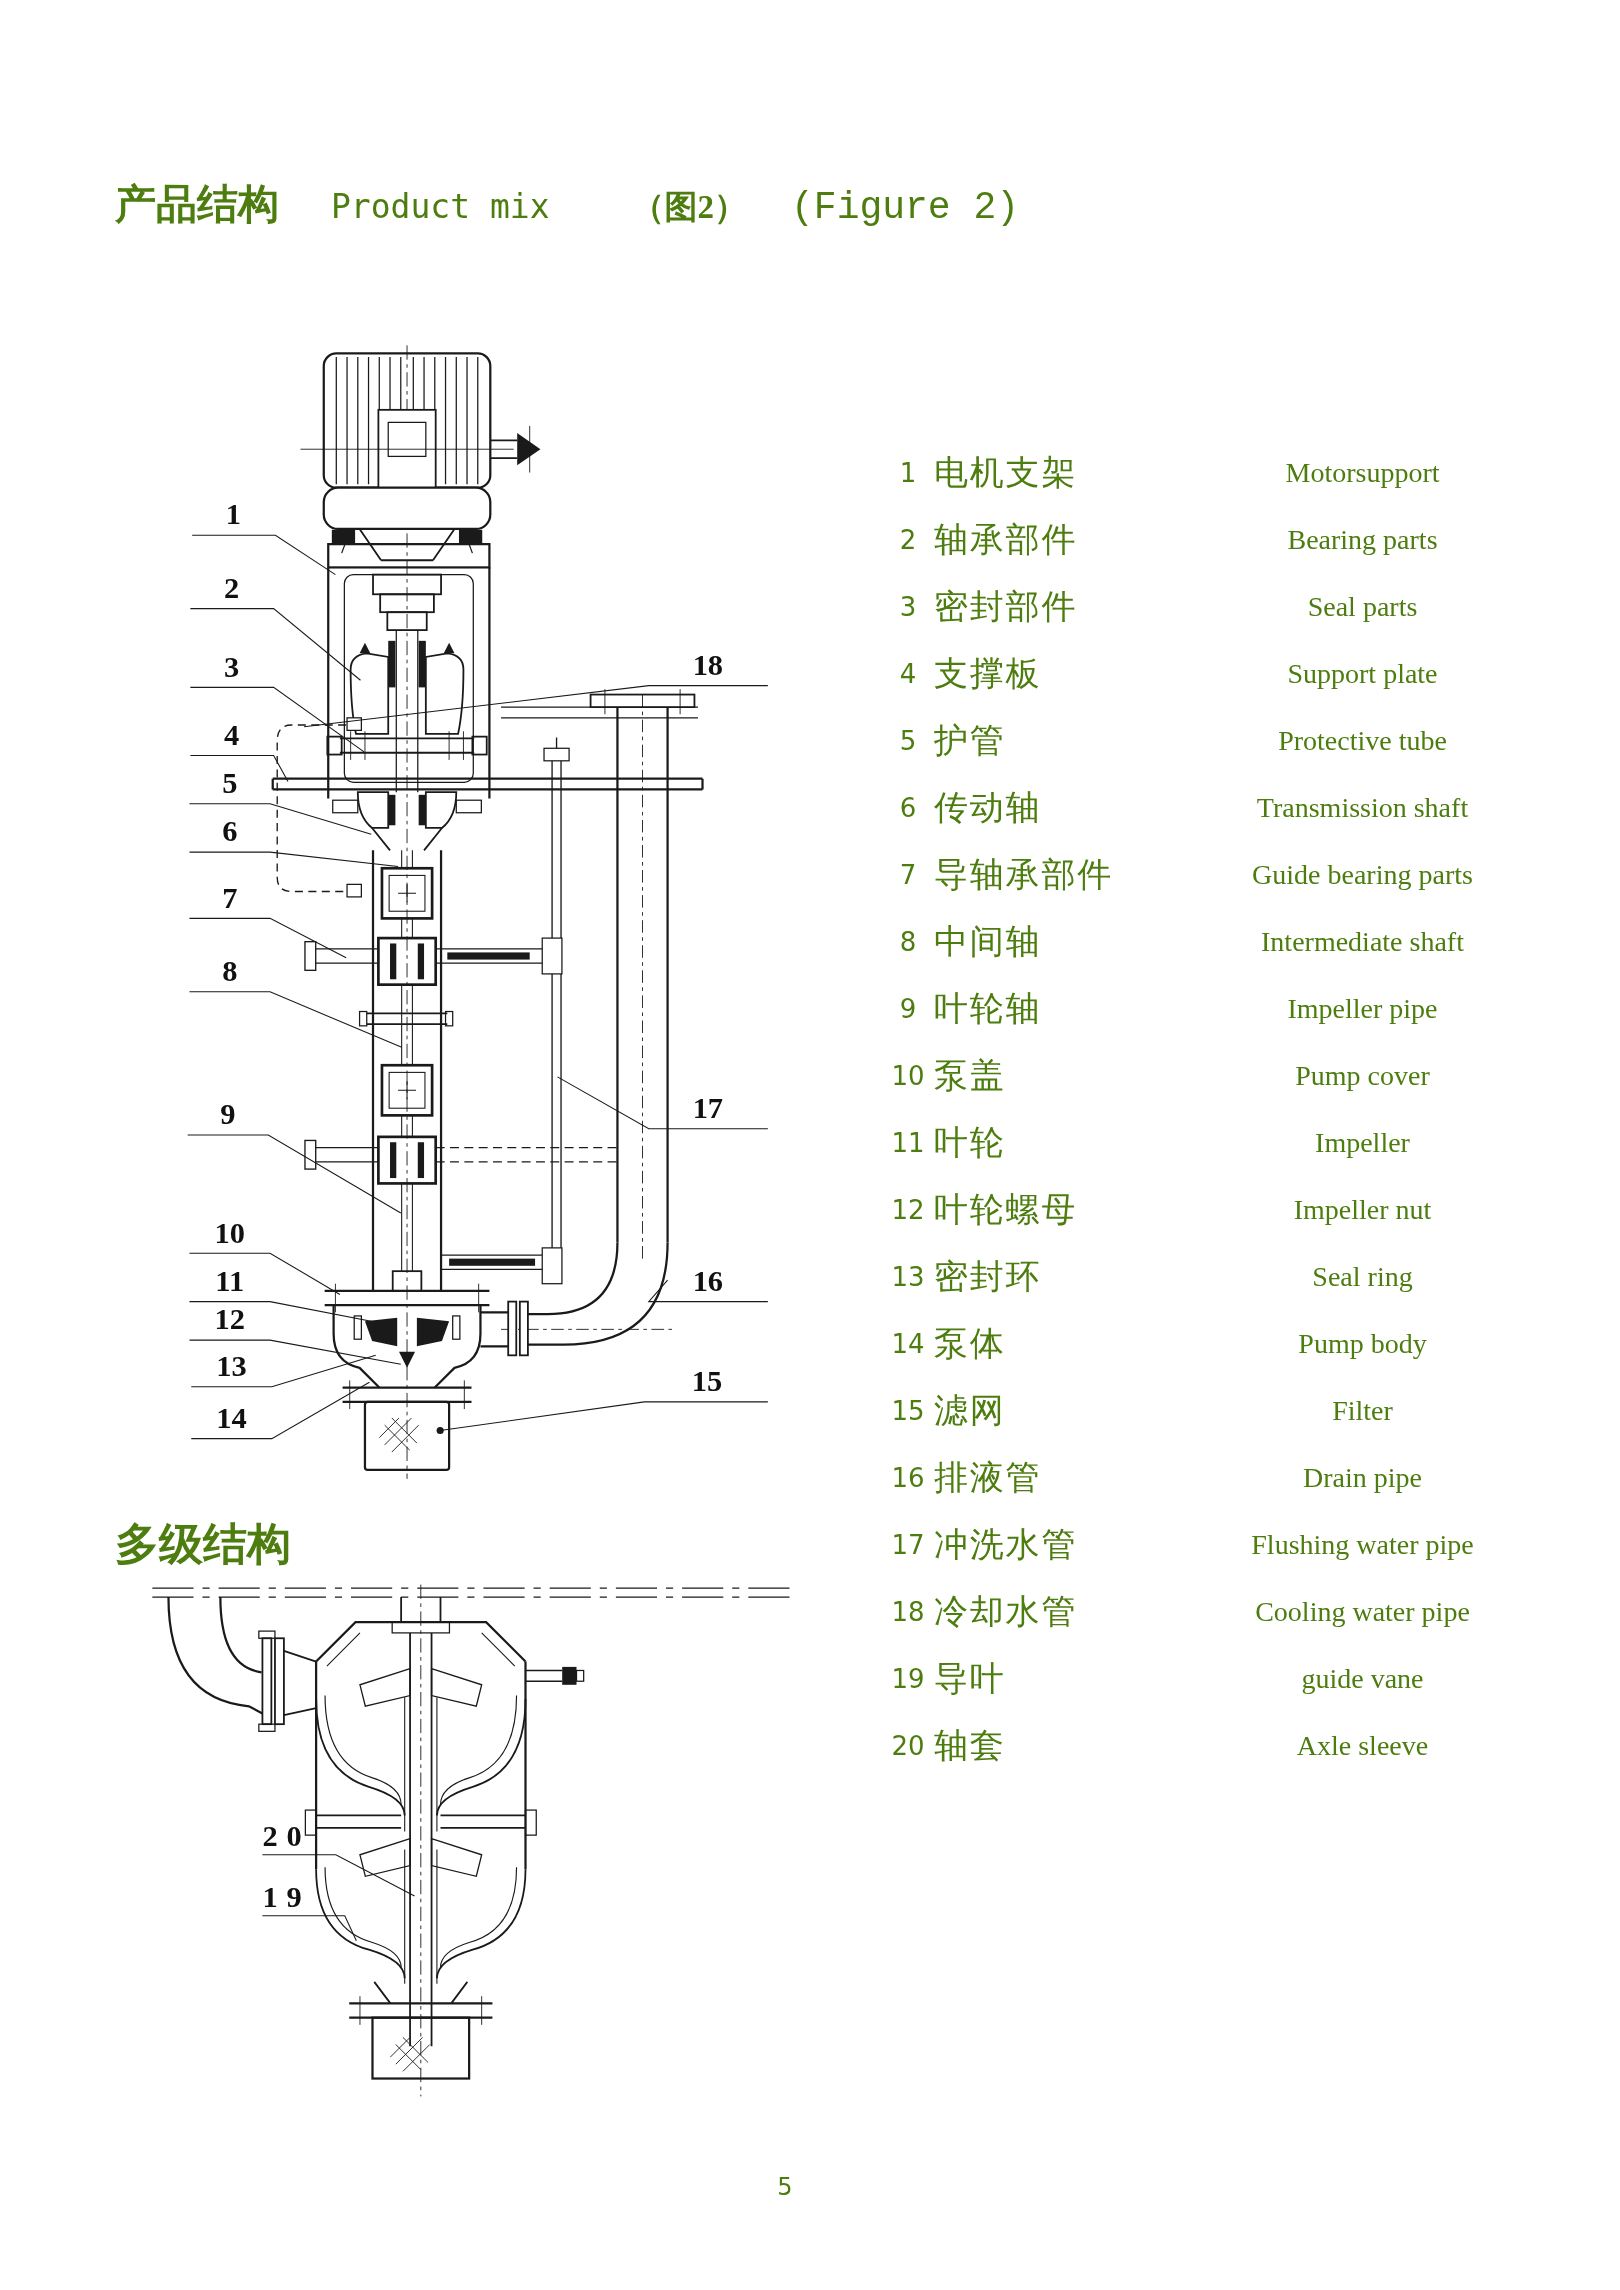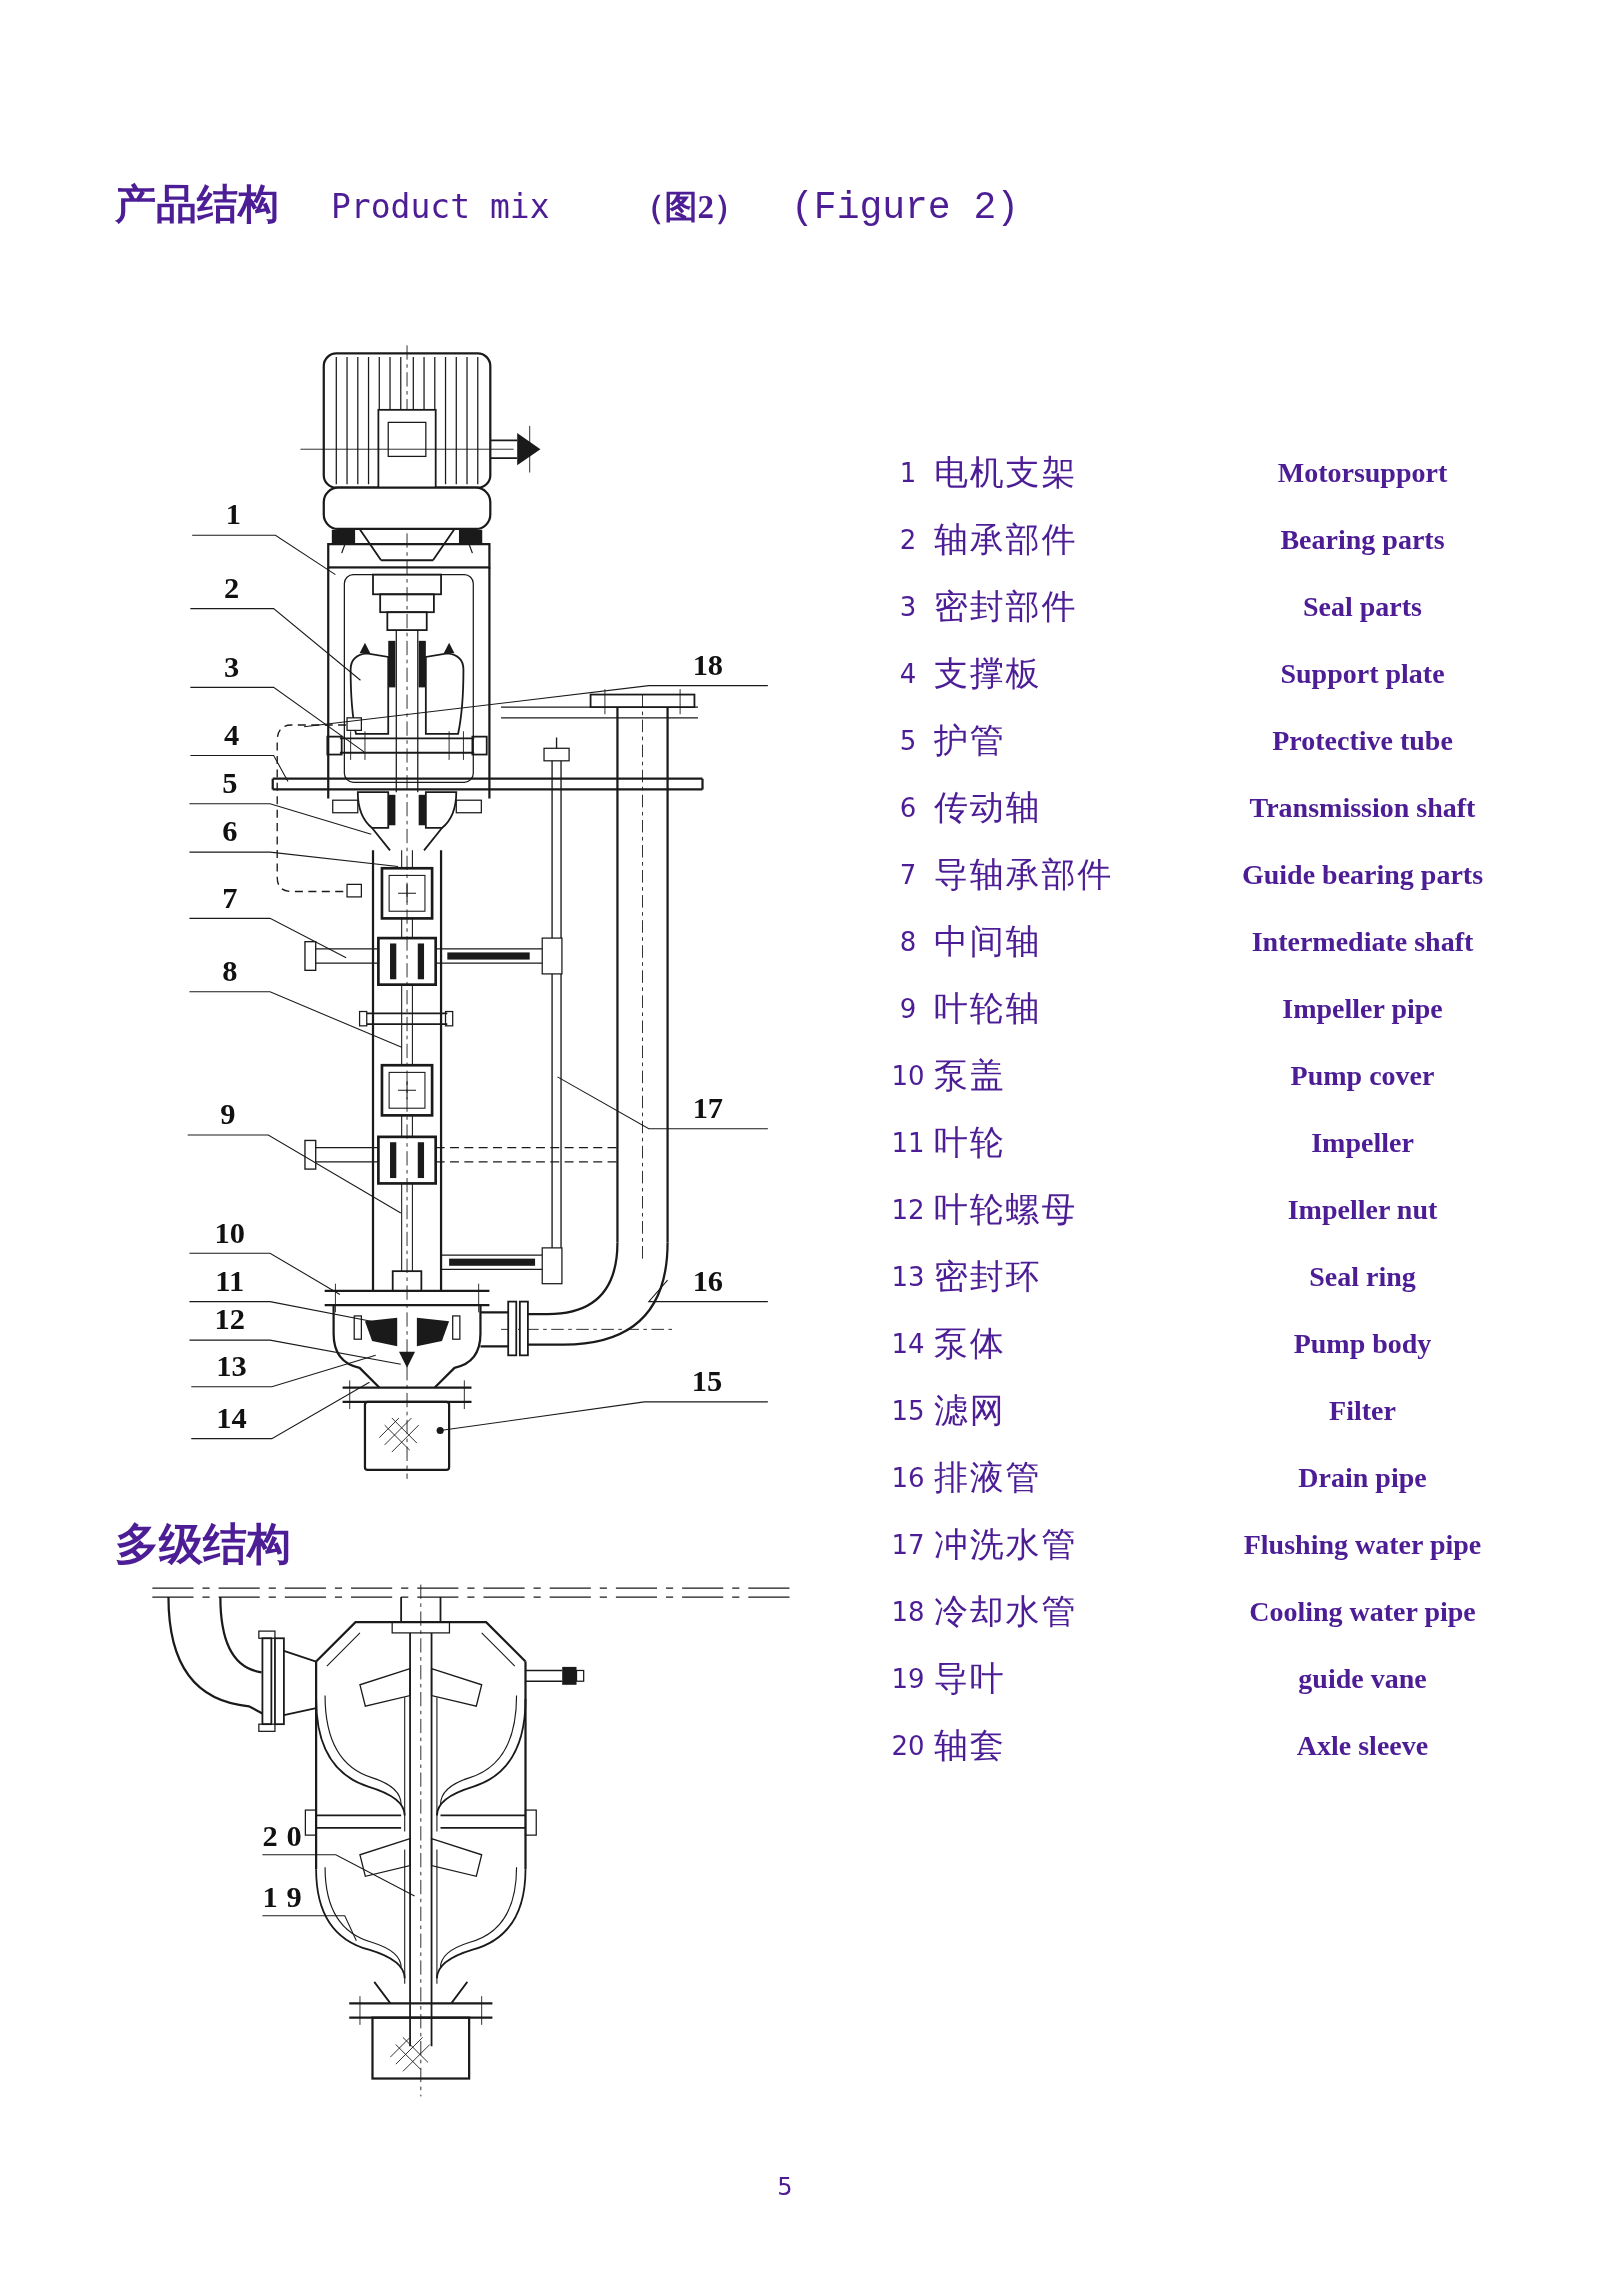--- a/index.html
+++ b/index.html
@@ -1,31 +1,31 @@
 <!DOCTYPE html>
 <html style="font-size:14.3px"><head>
 <meta charset="utf-8">
 <style>
   html,body { margin:0; padding:0; background:#888; }
   .page {
     position:relative; width:1620px; height:2291px; background:#ffffff;
-    font-family:"Liberation Serif", serif; color:#4c1d95; overflow:hidden;
+    font-family:"Liberation Serif", serif; color:#4d7c0f; overflow:hidden;
   }
   
   .title-row { position:absolute; left:115px; top:177px; display:flex; align-items:baseline; white-space:nowrap; }
   .title-cn  { font-weight:bold; font-size:41px; font-family:"Liberation Serif", serif; }
   .title-en  { margin-left:52px;  font-size:33px; font-family:"DejaVu Sans Mono", monospace; }
   .title-fig-cn { margin-left:82px; font-weight:bold; font-size:33px; }
   .title-fig-en { margin-left:44px; font-size:38px; font-family:Liberation Mono, monospace; }
   
   .parts { position:absolute; left:882px; top:439px; width:663px; }
   .prow  { display:flex; align-items:center; height:67px; }
   .pnum  { width:52px;  text-align:center; font-family:"DejaVu Sans", sans-serif; font-size:26px; }
   .pcn   { width:246px; font-size:34px; letter-spacing:1.8px; }
-  .pen   { flex:1;      text-align:center; font-size:28px;font-weight:bold; }
+  .pen   { flex:1;      text-align:center; font-size:28px; }
   
   .subtitle-row { position:absolute; left:115px; top:1515px; display:flex; align-items:baseline; white-space:nowrap; }
   .sub-cn { font-weight:bold; font-size:44px; }
   .sub-en { margin-left:12.5px; font-weight:bold; font-size:40px; }
   
   .svg-top    { position:absolute; left:125px; top:340px; }
   .svg-bottom { position:absolute; left:134px; top:1581px; }
   svg { overflow:visible; }
   svg * { vector-effect:none; }
   .ln   { stroke:#1a1a1a; fill:none; }

